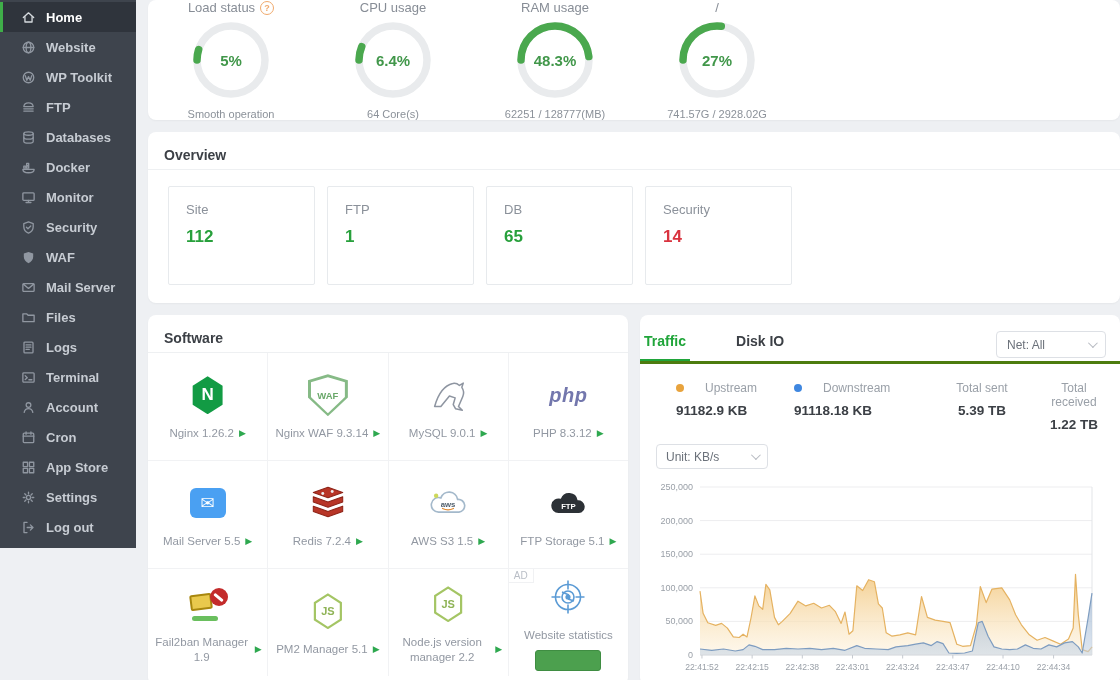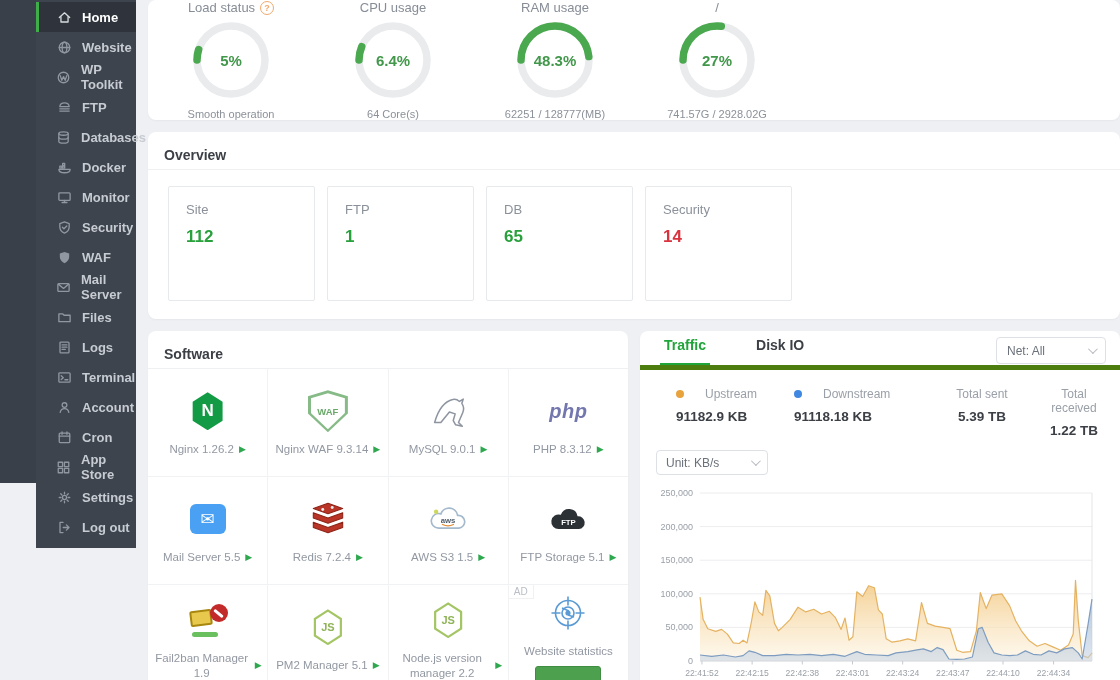--- a/index.html
+++ b/index.html
@@ -1,21 +1,21 @@
 <!DOCTYPE html>
 <html><head>
 <meta charset="utf-8">
 <style>
   * { margin:0; padding:0; box-sizing:border-box; }
   html,body { width:1120px; height:680px; overflow:hidden; background:#eef0f3;
     font-family:"Liberation Sans","DejaVu Sans",sans-serif; color:#333; }
   .app { display:flex; width:1120px; height:680px; }
 
   
-  .sidebar { width:136px; height:483px; background:#3a4049; flex:0 0 136px; display:flex; flex-direction:column;padding-left:36px; }
+  .sidebar { width:136px; height:483px; background:#3a4049; flex:0 0 136px; display:flex; flex-direction:column; }
   .sidebar-topstrip { height:28px; background:#22262d; }
   .sidebar-nav { background:#3e444d; padding:2px 0 6px 0; }
   .side-item { height:30px; display:flex; align-items:center; padding-left:17px; cursor:pointer;
     color:#c7ccd3; font-size:13px; font-weight:600; border-left:3px solid transparent; }
   .side-item .icon { width:16px; height:16px; margin-right:10px; display:inline-flex; align-items:center; justify-content:center; }
   .side-item .icon svg { width:15px; height:15px; stroke:#9097a1; fill:none; stroke-width:1.4; stroke-linecap:round; stroke-linejoin:round; }
   .side-item.active { background:#2f343c; border-left-color:#3fae49; color:#ffffff; }
   .side-item.active .icon svg { stroke:#d6dade; }
 
   
@@ -34,21 +34,21 @@
   .ring-arc { fill:none; stroke:#4aa84e; stroke-width:7.5; stroke-linecap:round; }
   .ring-value { position:absolute; inset:0; display:flex; align-items:center; justify-content:center;
     font-size:15px; font-weight:bold; color:#41974a; }
   .gauge-sub { font-size:11px; color:#8b9199; margin-top:9px; }
 
   
   .overview-panel { margin-bottom:12px; }
   .panel-head { height:30px; display:flex; align-items:center; padding:0 16px; border-bottom:1px solid #eef0f2;
     font-size:14px; color:#3c4046; font-weight:600;margin-top:8px; }
   .cards-row { display:flex; gap:12px; padding:16px 16px 18px 20px; }
-  .stat-card { width:147px; height:115px; border:1px solid #e7eaed; border-radius:2px; padding:15px 0 0 17px; cursor:pointer; background:#fff; }
+  .stat-card { width:147px; height:99px; border:1px solid #e7eaed; border-radius:2px; padding:15px 0 0 17px; cursor:pointer; background:#fff; }
   .stat-card .c-label { font-size:13px; color:#8b919a; }
   .stat-card .c-value { font-size:17px; font-weight:bold; margin-top:10px; }
   .c-value.green { color:#28a03c; }
   .c-value.red { color:#d9333f; }
 
   
   .bottom-row { display:flex; gap:12px; flex:1; }
   .software-panel { width:480px; flex:0 0 480px; height:370px; }
   .traffic-panel { flex:1; height:370px; }
 
@@ -75,21 +75,21 @@
   .js-hex-i { width:27px; height:31px; background:#fff; clip-path:polygon(50% 0%,94% 25%,94% 75%,50% 100%,6% 75%,6% 25%);
     display:inline-flex; align-items:center; justify-content:center; color:#8fb356; font-weight:bold; font-size:11px; }
   .soft-svg { width:42px; height:40px; }
   .f2b { position:relative; width:40px; height:36px; display:inline-block; }
   .f2b-screen { position:absolute; left:2px; top:8px; width:22px; height:16px; background:#e9c94d; border:2px solid #a8870e; transform:rotate(-7deg); border-radius:2px; }
   .f2b-grass { position:absolute; left:4px; bottom:1px; width:26px; height:5px; background:#6abf5e; border-radius:3px; }
   .f2b-ban { position:absolute; right:0; top:2px; width:18px; height:18px; background:#c32b2b; border-radius:50%; display:flex; align-items:center; justify-content:center; }
   .f2b-ban::after { content:""; width:11px; height:3px; background:#fff; transform:rotate(40deg); border-radius:1px; }
 
   
-  .traffic-head { height:39px; display:flex; align-items:flex-end; padding:0 20px; border-bottom:5px solid #4d7c0f; position:relative; }
+  .traffic-head { height:39px; display:flex; align-items:flex-end; padding:0 0; border-bottom:3px solid #4d7c0f; position:relative;margin-top:10px; }
   .tab { font-size:14px; padding:0 4px 10px 4px; margin-right:42px; cursor:pointer; color:#3c4046; font-weight:600; border-bottom:2px solid transparent; }
   .tab.active { color:#20a53a; border-bottom-color:#20a53a; }
   .select-box { border:1px solid #dde0e5; border-radius:4px; font-size:12px; color:#6b717a; background:#fff;
     display:inline-flex; align-items:center; justify-content:space-between; cursor:pointer; }
   .net-select { position:absolute; right:14px; top:6px; width:110px; height:27px; padding:0 10px; }
   .caret { width:7px; height:7px; border-right:1.5px solid #b6bac1; border-bottom:1.5px solid #b6bac1; transform:rotate(45deg) translateY(-2px); }
   .tstats { display:grid; grid-template-columns:118px 132px 112px 1fr; padding:17px 10px 0 36px; }
   .tstat-label { font-size:12px; color:#9aa0a8; display:flex; align-items:center; gap:21px; }
   .tstat-dot { width:8px; height:8px; border-radius:50%; display:inline-block; }
   .tstat-value { font-size:13.5px; font-weight:bold; color:#3c4046; margin-top:8px; }

